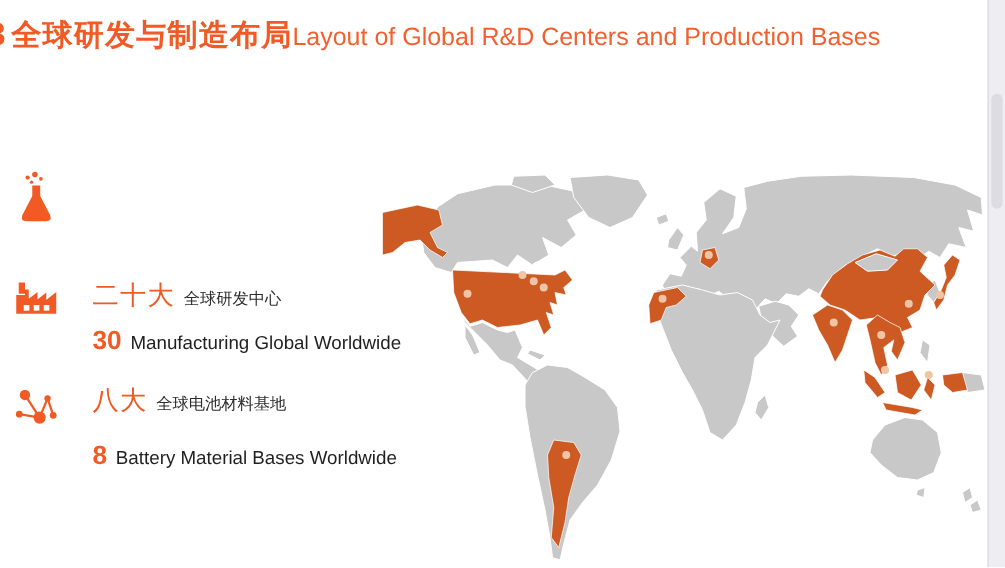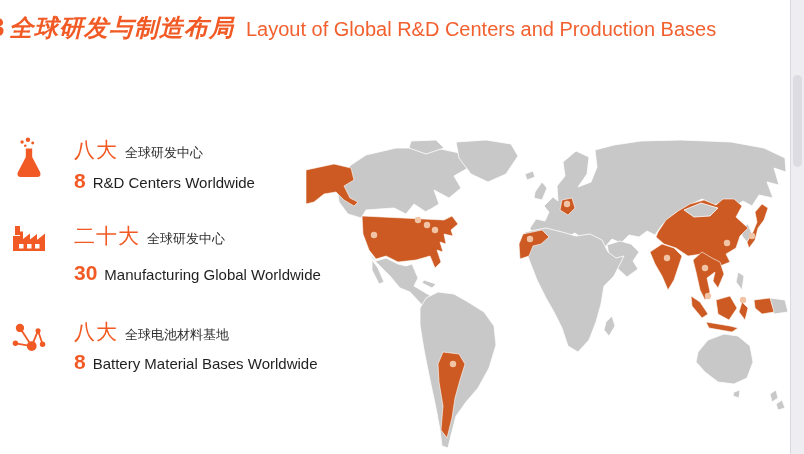--- a/index.html
+++ b/index.html
@@ -10,38 +10,38 @@
     --map-hl:#CC5A22;
     --land:#C8C8C8;
     --marker:#F2C4A6;
     --ink:#1f1f1f;
   }
   .stage{position:relative;width:804px;height:454px;overflow:hidden;background:#fff;}
 
   
   .header{position:absolute;left:0;top:12px;white-space:nowrap;overflow:hidden;width:780px;}
   .header .num{display:inline-block;margin-left:-10px;font-size:26px;font-weight:bold;color:var(--accent);vertical-align:baseline;}
-  .header .zh{font-size:24px;font-weight:bold;color:var(--accent);letter-spacing:1px;font-style:italic;}
-  .header .en{font-size:20px;font-weight:400;color:var(--accent-light);margin-left:12px;}
+  .header .zh{font-size:24px;font-weight:bold;color:var(--accent);letter-spacing:1px;}
+  .header .en{font-size:20px;font-weight:400;color:var(--accent-light);}
 
   
   .stat{position:absolute;left:6px;display:flex;align-items:flex-start;}
   .stat .icon-box{width:46px;display:flex;justify-content:center;flex:0 0 46px;}
   .stat .txt{margin-left:22px;}
   .line1{white-space:nowrap;}
   .zh-big{font-size:21px;color:var(--accent);letter-spacing:1px;}
   .zh-small{font-size:13px;color:#2d2d2d;margin-left:7px;}
   .line2{white-space:nowrap;margin-top:5px;}
   .stat-num{font-size:21px;font-weight:bold;color:var(--accent);}
   .stat-en{font-size:15px;color:var(--ink);margin-left:7px;}
   #stat-1{top:136px;}
   #stat-2{top:222px;}
   #stat-2 .line2{margin-top:11px;}
-  #stat-3{top:318px;justify-content:flex-end;}
-  #stat-3 .line2{margin-top:4px;}
+  #stat-3{top:306px;justify-content:flex-end;}
+  #stat-3 .line2{margin-top:19px;}
   .icon-svg .fill{fill:var(--accent);}
   .icon-svg .stroke{stroke:var(--accent);stroke-width:2;fill:none;}
 
   
   .map-wrap{position:absolute;left:306px;top:140px;width:484px;height:314px;}
   .map-wrap svg{display:block;width:100%;height:100%;}
   .land{fill:var(--land);stroke:#ffffff;stroke-width:0.8;stroke-linejoin:round;}
   .hl{fill:var(--map-hl);stroke:#ffffff;stroke-width:0.6;stroke-linejoin:round;}
   .lake{fill:#ffffff;}
   .marker{fill:var(--marker);}
@@ -62,28 +62,20 @@
 
   <div class="stat" id="stat-1">
     <div class="icon-box">
       <svg class="icon-svg" width="34" height="46" viewBox="0 0 32 42">
         <circle class="fill" cx="9.5" cy="5" r="1.6"></circle>
         <circle class="fill" cx="15" cy="2.8" r="2.1"></circle>
         <circle class="fill" cx="19.5" cy="6" r="1.4"></circle>
         <circle class="fill" cx="12.5" cy="8.5" r="1.2"></circle>
         <path class="fill" d="M13,11 L19,11 L19,19 L26.5,33.5 Q28,38 23.5,38 L8.5,38 Q4,38 5.5,33.5 L13,19 Z"></path>
       </svg>
-    </div>
-    <div class="txt">
-      <div class="line1">
-        <span class="zh-big">八大</span><span class="zh-small">全球研发中心</span>
-      </div>
-      <div class="line2">
-        <span class="stat-num">8</span><span class="stat-en">R&amp;D Centers Worldwide</span>
-      </div>
     </div>
   </div>
 
   <div class="stat" id="stat-2">
     <div class="icon-box">
       <svg class="icon-svg" width="36" height="32" viewBox="0 0 36 30">
         <path class="fill" d="M4,3 L9,3 L9,12 L4,12 Z"></path>
         <path class="fill" d="M2,28 L2,13 L9,13 L9,8.5 L12,8.5 L12,16 L19,10.5 L19,16.5 L26,11 L26,17 L34,10.5 L34,28 Z"></path>
         <rect x="8" y="21" width="4.5" height="4.5" fill="#ffffff"></rect>
         <rect x="16" y="21" width="4.5" height="4.5" fill="#ffffff"></rect>

